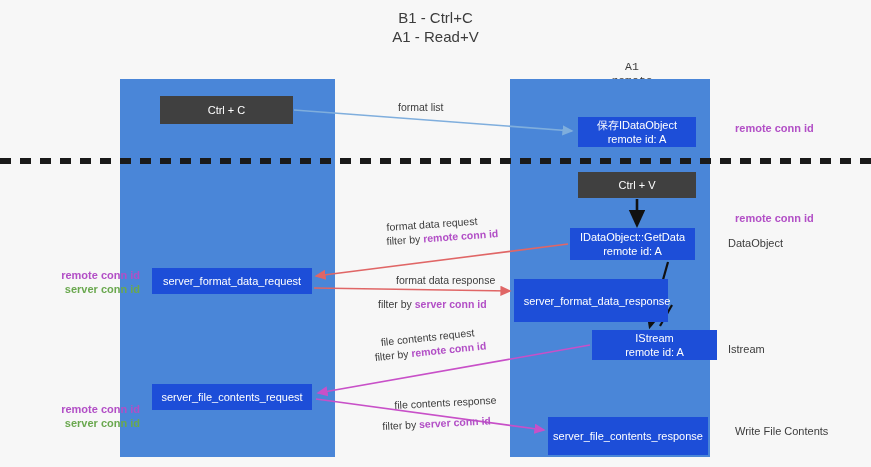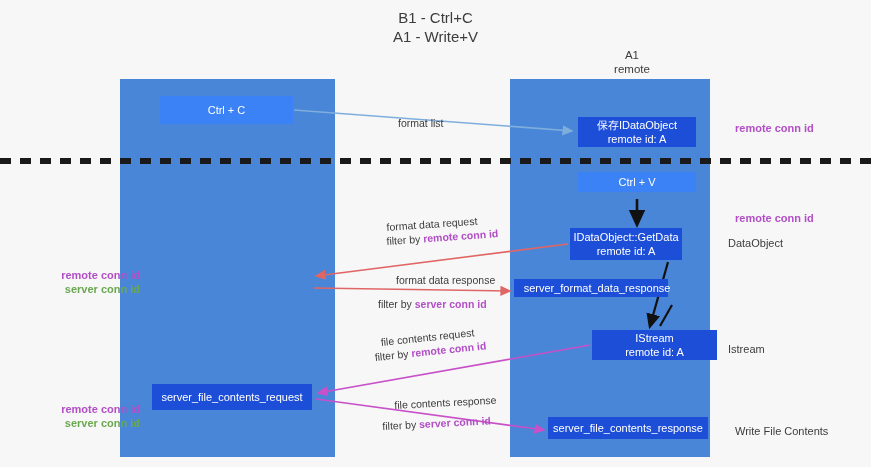--- a/index.html
+++ b/index.html
@@ -20,71 +20,71 @@
     text-align:center;
     font-size:15px;line-height:19px;
     color:#3c3c3c;
   }
 
   
   .col-head{
     text-align:center;font-size:11.5px;line-height:14px;color:#3c3c3c;
   }
   #head-b1{left:150px;top:44px;width:135px;}
-  #head-a1{left:552px;top:48px;width:160px;}
+  #head-a1{left:552px;top:60px;width:160px;font-family:Liberation Mono, monospace;}
 
   
   .lane{background:#4a86d8;}
   #lane-b1{left:120px;top:79px;width:215px;height:378px;}
   #lane-a1-top{left:510px;top:79px;width:200px;height:78px;}
   #lane-a1-mid{left:510px;top:157px;width:200px;height:190px;}
   #lane-a1-low{left:510px;top:347px;width:200px;height:110px;}
 
   
   .node{
     box-sizing:border-box;
     display:flex;flex-direction:column;
     align-items:center;justify-content:center;
     color:#ffffff;font-size:11px;line-height:14px;
     text-align:center;
     padding:2px 4px;
   }
-  .green{background:#3b82f6;}
+  .green{background:#404040;}
   .orange{background:#1d4ed8;}
 
   #n-ctrlc{left:160px;top:96px;width:133px;height:28px;}
   #n-save{left:578px;top:117px;width:118px;height:30px;}
-  #n-ctrlv{left:578px;top:172px;width:118px;height:20px;text-align:center;}
-  #n-getdata{left:570px;top:228px;width:112px;height:32px;}
+  #n-ctrlv{left:578px;top:172px;width:118px;height:26px;text-align:center;}
+  #n-getdata{left:570px;top:228px;width:125px;height:32px;}
   #n-sfdreq{left:152px;top:268px;width:160px;height:26px;}
-  #n-sfdresp{left:514px;top:279px;width:154px;height:18px;padding-left:16px;}
+  #n-sfdresp{left:514px;top:279px;width:154px;height:43px;padding-left:16px;}
   #n-istream{left:592px;top:330px;width:125px;height:30px;}
   #n-sfcreq{left:152px;top:384px;width:160px;height:26px;text-align:right;}
-  #n-sfcresp{left:548px;top:417px;width:160px;height:22px;}
+  #n-sfcresp{left:548px;top:417px;width:160px;height:38px;}
 
   
   .ann{font-size:11px;line-height:14px;}
   .purple{color:#b24fc6;font-weight:bold;}
   .green-t{color:#6aa84f;font-weight:bold;}
   .plain{color:#3c3c3c;}
 
   #ann-left-mid{left:20px;top:268px;width:120px;text-align:right;}
   #ann-left-read{left:20px;top:384px;width:120px;text-align:right;}
   #ann-left-read2{left:20px;top:402px;width:120px;text-align:right;}
 
   #ann-r-top{left:735px;top:121px;}
   #ann-r-mid{left:735px;top:211px;}
   #ann-r-dataobject{left:728px;top:236px;}
   #ann-r-istream{left:728px;top:342px;}
   #ann-r-write{left:735px;top:424px;}
 
   
   .elabel{font-size:10.5px;line-height:14px;color:#3c3c3c;white-space:nowrap;}
 
-  #el-formatlist{left:398px;top:100px;margin-top:16px;}
+  #el-formatlist{left:398px;top:100px;}
 
   #el-fdr{left:386px;top:220px;transform:rotate(-4deg);transform-origin:left top;}
   #el-fdr2{left:386px;top:234px;transform:rotate(-4deg);transform-origin:left top;}
 
   #el-fdresp{left:396px;top:273px;}
   #el-fdresp2{left:378px;top:297px;}
 
   #el-fcr{left:380px;top:335px;transform:rotate(-6deg);transform-origin:left top;}
   #el-fcr2{left:374px;top:350px;transform:rotate(-6deg);transform-origin:left top;}
 
@@ -93,21 +93,21 @@
 
   svg.overlay{position:absolute;left:0;top:0;width:871px;height:467px;pointer-events:none;}
 </style>
 </head>
 <body>
 
 <div id="stage">
 
   <div class="abs" id="title">
     <div>B1 - Ctrl+C</div>
-    <div>A1 - Write+V</div>
+    <div>A1 - Read+V</div>
   </div>
 
   <div class="abs col-head" id="head-a1">
     <div>A1</div>
     <div>remote</div>
   </div>
 
   <div class="abs lane" id="lane-b1"></div>
   <div class="abs lane" id="lane-a1-top"></div>
   <div class="abs lane" id="lane-a1-mid"></div>
@@ -159,20 +159,23 @@
 
   <div class="abs node green" id="n-ctrlv">
     <span>Ctrl + V</span>
   </div>
 
   <div class="abs node orange" id="n-getdata">
     <span>IDataObject::GetData</span>
     <span>remote id: A</span>
   </div>
 
+  <div class="abs node orange" id="n-sfdreq">
+    <span>server_format_data_request</span>
+  </div>
 
   <div class="abs node orange" id="n-sfdresp">
     <span>server_format_data_response</span>
   </div>
 
   <div class="abs node orange" id="n-istream">
     <span>IStream</span>
     <span>remote id: A</span>
   </div>
 

